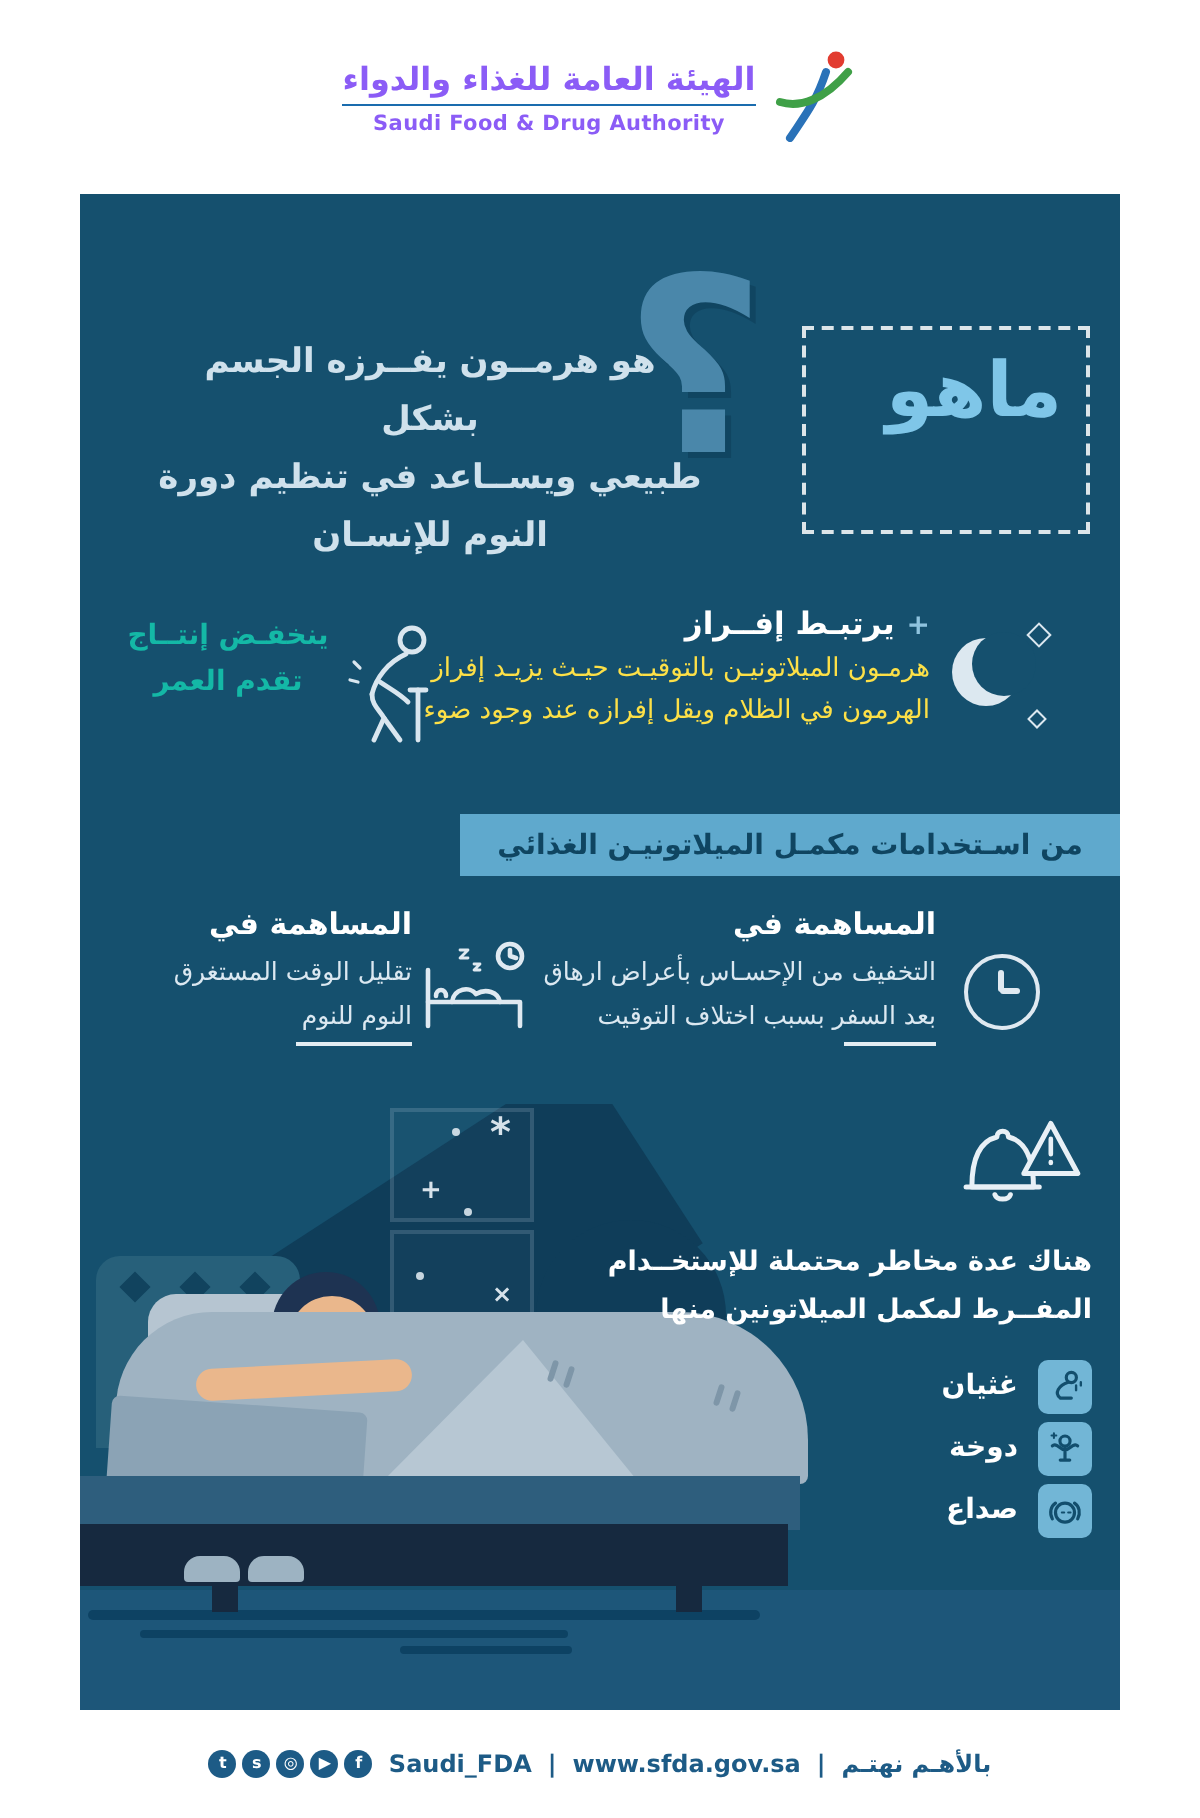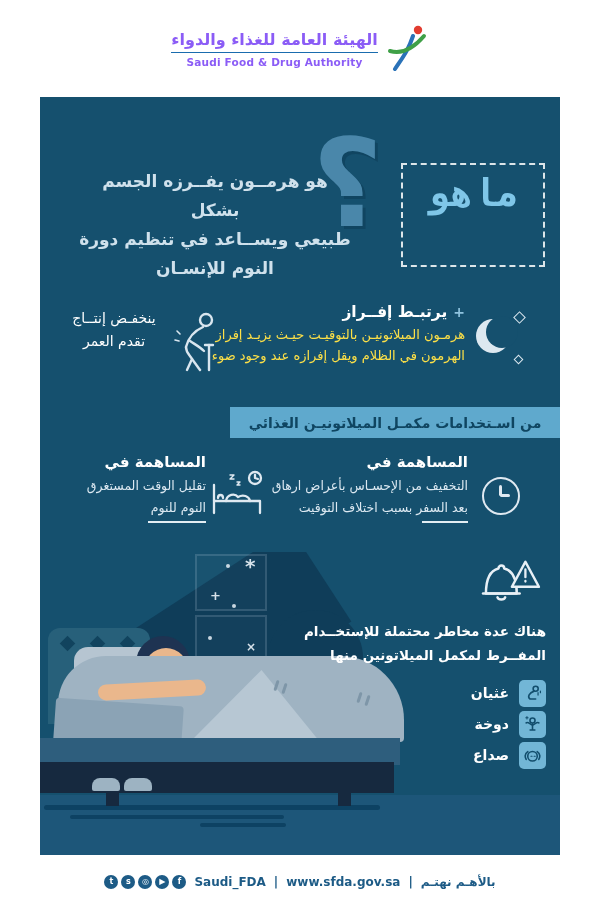--- a/index.html
+++ b/index.html
@@ -16,21 +16,21 @@
   .logo-ar { font-size:16px; font-weight:bold; direction:rtl; border-bottom:1px solid #1a6cae; padding-bottom:3px; }
   .logo-en { font-size:10.5px; font-weight:bold; margin-top:3px; letter-spacing:.2px; }
 
   
   .panel { position:absolute; left:40px; top:97px; width:520px; height:758px; background:#15506e; }
 
   .qmark { position:absolute; left:272px; top:26px; font-size:122px; line-height:1;
            font-weight:bold; color:#4a87aa; text-shadow:3px 3px 0 rgba(10,50,75,.35); }
 
   .title-box { position:absolute; right:15px; top:66px; width:144px; min-height:104px;
-               border:2px dashed rgba(255,255,255,.85); padding:10px 12px 12px; text-align:center; direction:rtl;font-family:Liberation Mono, monospace; }
+               border:2px dashed rgba(255,255,255,.85); padding:10px 12px 12px; text-align:right; direction:rtl; }
   .title-w1 { color:#7fc6e8; font-size:38px; font-weight:bold; line-height:1.1; }
   .title-w2 { color:#ffffff; font-size:22px; font-weight:bold; margin-top:4px; white-space:nowrap; }
 
   .intro { position:absolute; left:36px; top:70px; width:278px; direction:rtl; text-align:center;
            color:#cfe1ec; font-size:17px; font-weight:bold; line-height:1.7; }
 
   
   .fact-timing { position:absolute; right:95px; top:206px; width:248px; direction:rtl; text-align:right; }
   .fact-title { color:#ffffff; font-size:15.5px; font-weight:bold; }
   .plus-mark { color:#8fc3de; font-weight:bold; margin-left:6px; font-size:14px; }
@@ -39,21 +39,21 @@
   .moon-wrap { position:absolute; right:34px; top:212px; width:52px; height:58px; }
   .moon { position:absolute; left:2px; top:10px; width:34px; height:34px; border-radius:50%; background:#dce8f0; }
   .moon::after { content:""; position:absolute; left:10px; top:-3px; width:32px; height:32px;
                  border-radius:50%; background:#15506e; }
   .star-d { position:absolute; border:1.5px solid #dce8f0; transform:rotate(45deg); }
   .star-d.s1 { width:9px; height:9px; right:2px; top:4px; }
   .star-d.s2 { width:7px; height:7px; right:4px; bottom:4px; }
 
   
   .fact-age { position:absolute; left:18px; top:210px; width:112px; direction:rtl; text-align:center;
-              color:#ffffff; font-size:14px; font-weight:normal; line-height:1.65; }
+              color:#14b8a6; font-size:14px; font-weight:bold; line-height:1.65; }
   .age-icon { position:absolute; left:132px; top:214px; }
 
   
   .banner { position:absolute; right:0; top:310px; width:330px; height:31px; background:#5fa9cd;
             color:#0f4561; font-size:14px; font-weight:bold; display:flex; align-items:center;
             justify-content:center; direction:rtl; }
 
   
   .use-jetlag { position:absolute; right:92px; top:356px; width:250px; direction:rtl; text-align:right; }
   .use-title { color:#ffffff; font-size:15px; font-weight:bold; }

